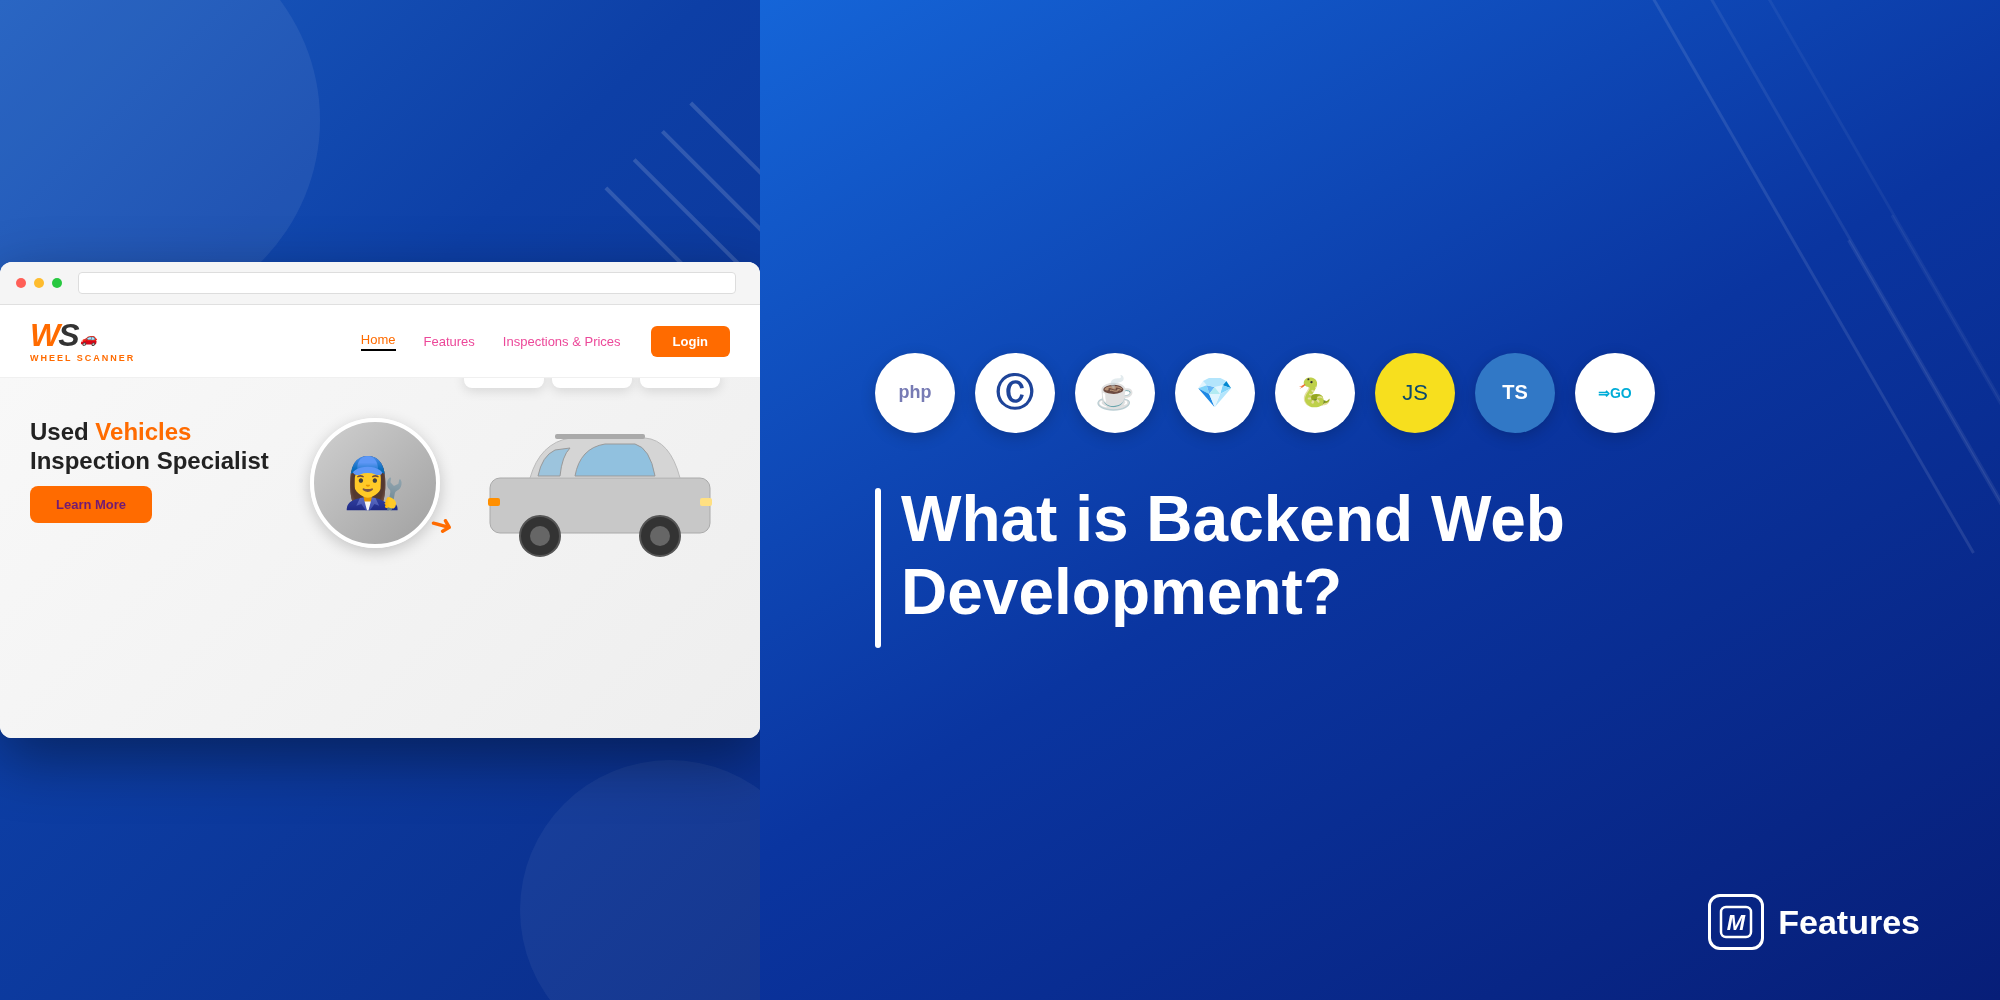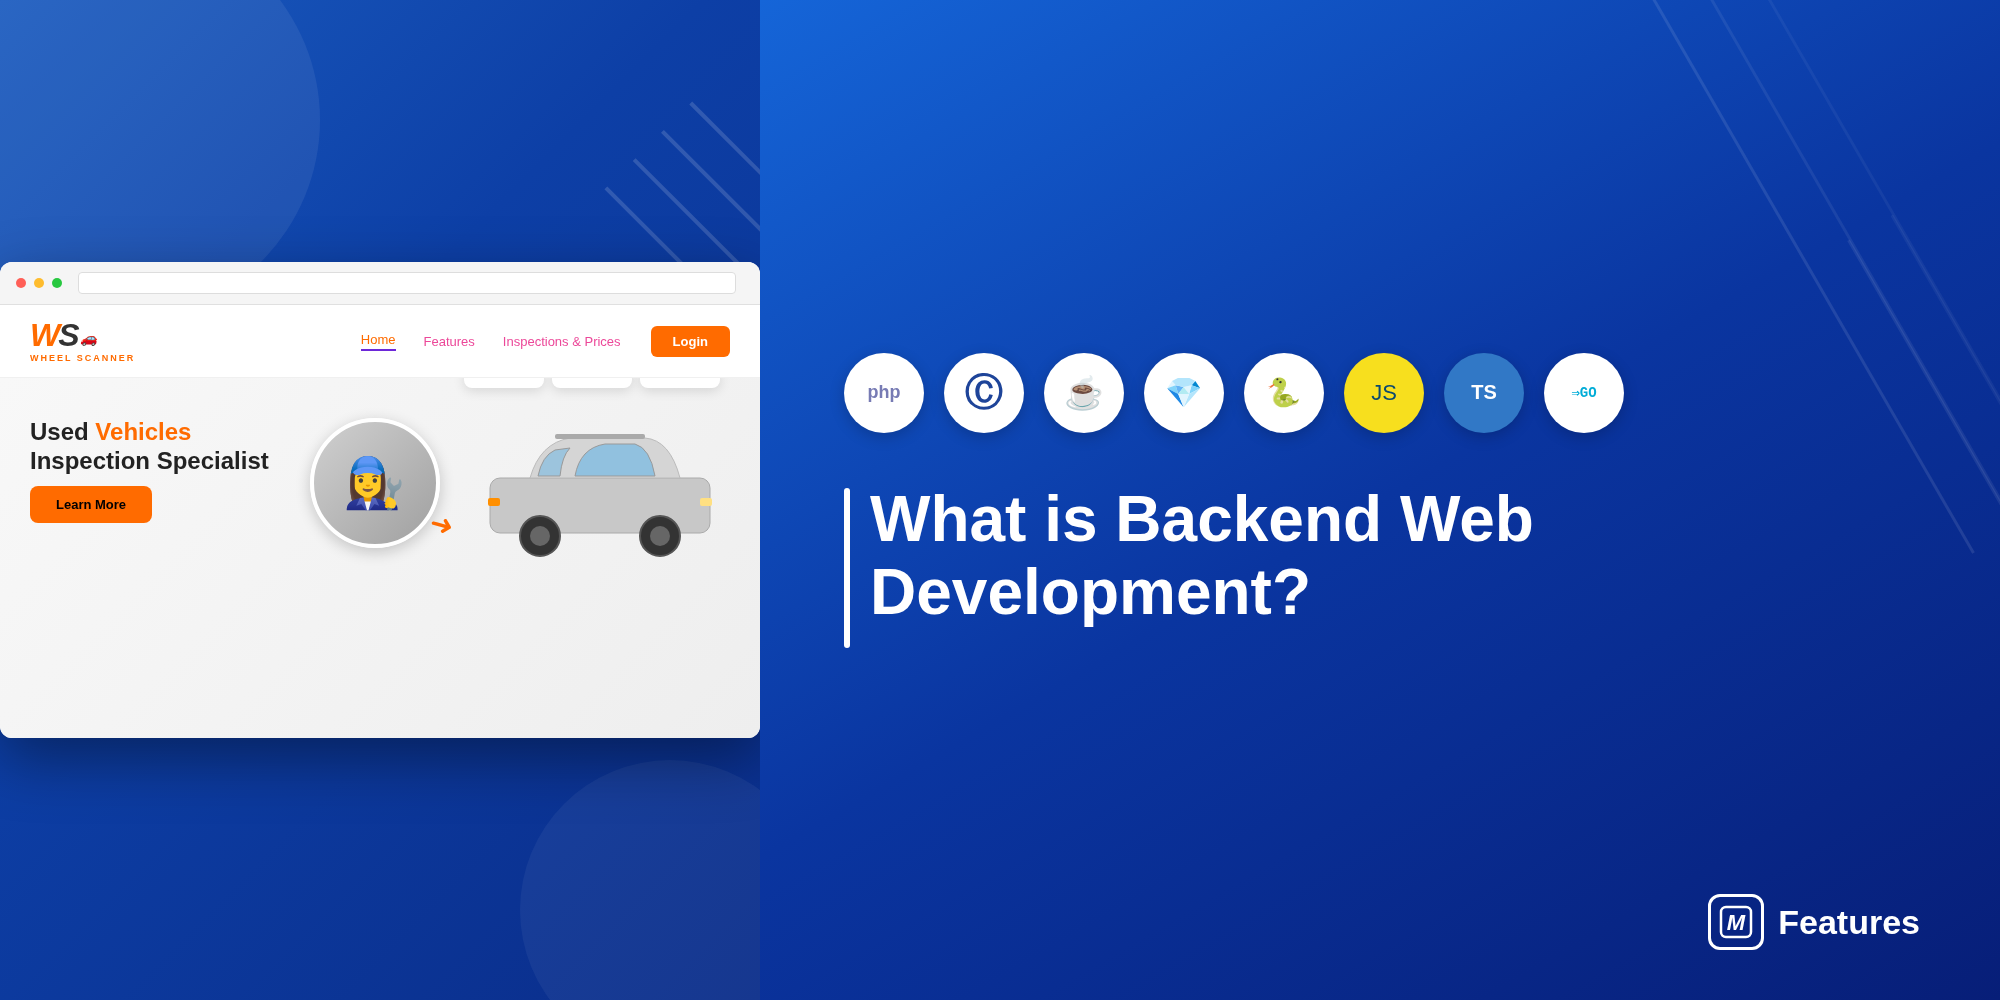--- a/index.html
+++ b/index.html
@@ -145,21 +145,21 @@
 
     .nav-link {
       font-size: 13px;
       color: #ec4899;
       text-decoration: none;
       cursor: pointer;
     }
 
     .nav-link.active {
       color: #ff6b00;
-      border-bottom: 2px solid #6d28d9;
+      border-bottom: 2px solid #000000;
       padding-bottom: 2px;
     }
 
     .btn-login {
       background: #ff6b00;
       color: white;
       border: none;
       padding: 8px 22px;
       border-radius: 6px;
       font-size: 13px;
@@ -196,21 +196,21 @@
 
     .hero-desc {
       font-size: 11px;
       color: #555;
       line-height: 1.6;
       margin-bottom: 22px;
     }
 
     .btn-learn {
       background: #ff6b00;
-      color: #000000;
+      color: #701a75;
       border: none;
       padding: 11px 26px;
       border-radius: 8px;
       font-size: 13px;
       font-weight: 700;
       cursor: pointer;
     }
 
     .hero-image-area {
       flex: 1;
@@ -267,21 +267,21 @@
     
     .right-panel {
       flex: 1;
       height: 1000px;
       background: linear-gradient(135deg, #1565d8 0%, #0d47c4 30%, #0a35a0 70%, #0825788 100%);
       background: linear-gradient(150deg, #1565d8 0%, #0a35a0 50%, #071e78 100%);
       position: relative;
       display: flex;
       flex-direction: column;
       justify-content: center;
-      padding: 60px 84px;
+      padding: 60px 115px;
       overflow: hidden;
     }
 
     
     .right-stripe {
       position: absolute;
       top: 0; left: 0;
       width: 100%; height: 100%;
       overflow: hidden;
       pointer-events: none;
@@ -507,21 +507,21 @@
 
       <div class="tech-icon-circle" style="background:#f7df1e;">
         <span style="color:#0c4a6e; font-size:22px; font-weight:400;">JS</span>
       </div>
 
       <div class="tech-icon-circle" style="background:#3178c6;align-items:center;">
         <span style="color:white; font-size:20px; font-weight:700;">TS</span>
       </div>
 
       <div class="tech-icon-circle">
-        <span style="color:#00acd7; font-size:14px; font-weight:800;font-family:Liberation Mono, monospace;">⇒GO</span>
+        <span style="color:#00acd7; font-size:14px; font-weight:800;">⇒GO</span>
       </div>
 
     </div>
 
     <div class="heading-bar">
       <div class="vertical-bar"></div>
       <h1 class="main-heading">
         <span>What is Backend Web</span><br>
         <span>Development?</span>
       </h1>

